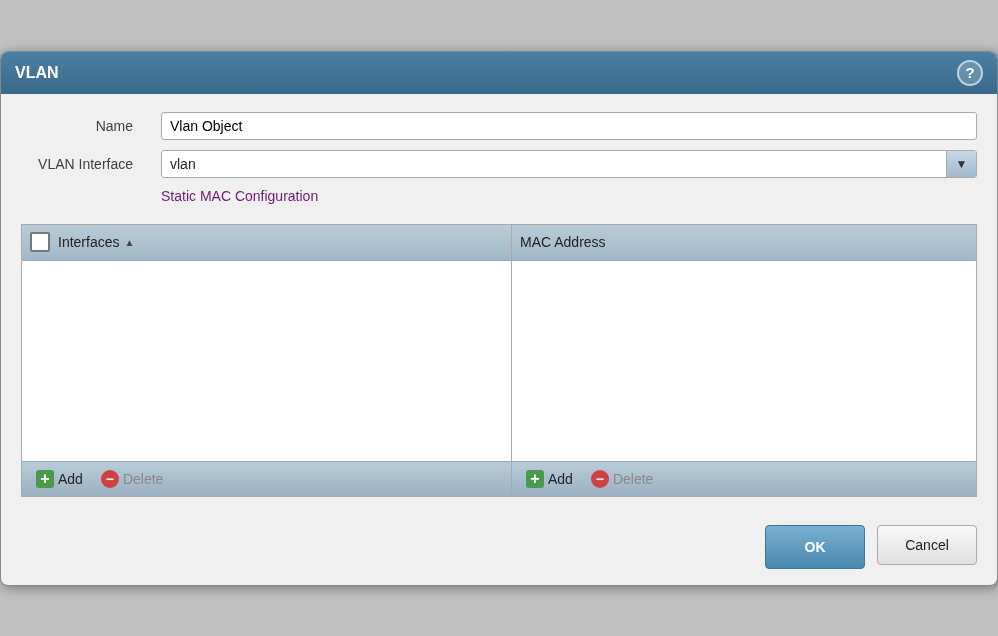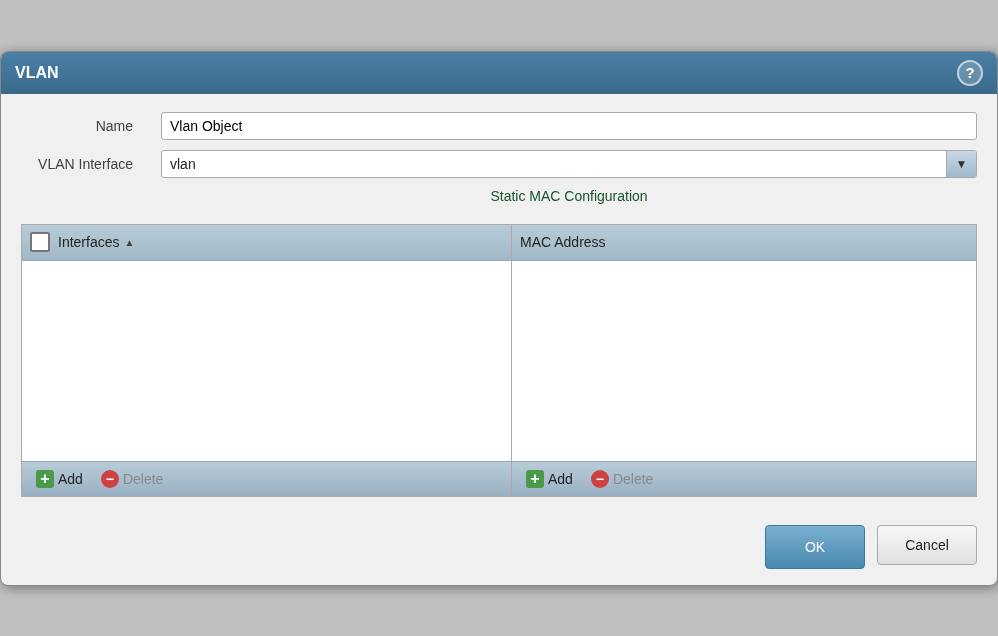--- a/index.html
+++ b/index.html
@@ -94,22 +94,21 @@
       background: linear-gradient(180deg, #c8d8e8 0%, #a0b8cc 100%);
       border-left: 1px solid #aaa;
       display: flex;
       align-items: center;
       justify-content: center;
       cursor: pointer;
       font-size: 12px;
       color: #333;
     }
     .section-title {
-      text-align: center;
-      color: #14532d;
+      color: #701a75;
       font-size: 14px;
       margin-bottom: 20px;
       margin-left: 140px;
     }
     .tables-area {
       display: flex;
       gap: 0;
       border: 1px solid #aaa;
       margin-left: 0;
     }
@@ -233,21 +232,21 @@
       padding: 14px 20px 16px 20px;
     }
     .btn-ok {
       width: 100px;
       height: 44px;
       background: linear-gradient(180deg, #7ab0d0 0%, #4a88b0 100%);
       border: 1px solid #3a78a0;
       border-radius: 4px;
       color: white;
       font-size: 14px;
-      font-weight: normal;
+      font-weight: bold;
       cursor: pointer;
     }
     .btn-cancel {
       width: 100px;
       height: 40px;
       background: linear-gradient(180deg, #f8f8f8 0%, #e0e0e0 100%);
       border: 1px solid #aaa;
       border-radius: 4px;
       color: #222;
       font-size: 14px;

